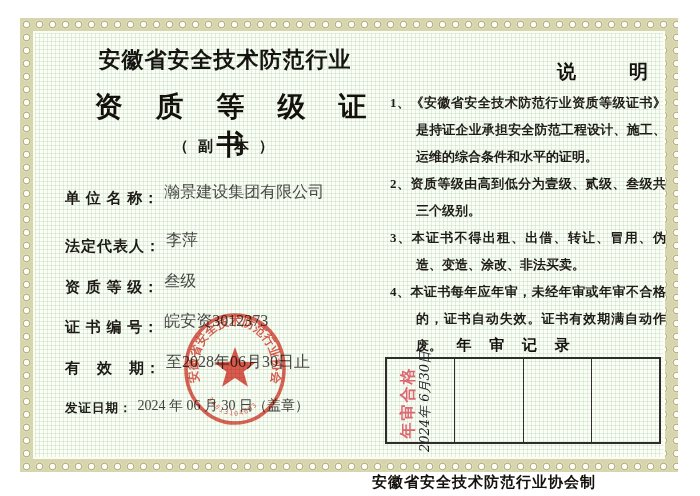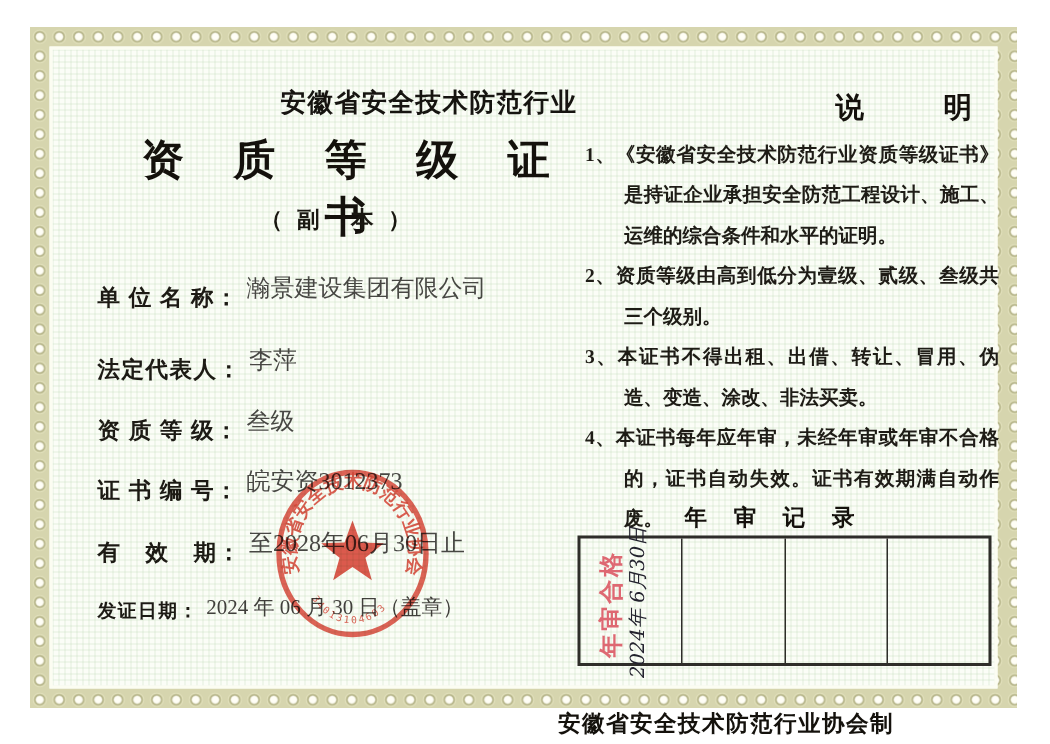--- a/index.html
+++ b/index.html
@@ -22,22 +22,22 @@
   .inner {
     position:relative; width:100%; height:100%;
     background-color:#fbfdf7;
     background-image:
       linear-gradient(to right, rgba(186,214,180,.38) 1px, transparent 1px),
       linear-gradient(to bottom, rgba(186,214,180,.38) 1px, transparent 1px);
     background-size:4px 4px;
     border:2px solid #fcfdf2;
   }
   
-  .industry-line { position:absolute; left:30px; top:24px; width:320px; text-align:right;
-    font-size:17px; font-weight:bold; color:#161410; letter-spacing:1px; }
+  .industry-line { position:absolute; left:30px; top:12px; width:320px; text-align:center;
+    font-size:22px; font-weight:bold; color:#161410; letter-spacing:1px; }
   .cert-title { position:absolute; left:20px; top:55px; width:340px; text-align:center;
     font-size:28px; font-weight:bold; color:#14110c; letter-spacing:13px; padding-left:24px; }
   .copy-label { position:absolute; left:30px; top:104px; width:320px; text-align:center;
     font-size:15px; font-weight:bold; color:#1a1812; letter-spacing:3px; }
   .field-row { position:absolute; left:30px; white-space:nowrap; }
   .field-label { font-size:15px; font-weight:bold; color:#1c1a14; letter-spacing:1px; }
   .field-value { font-size:16px; color:#474743; margin-left:5px; position:relative; top:-6px; }
   .row-1 { top:155px; } .row-2 { top:203px; } .row-3 { top:244px; }
   .row-4 { top:284px; } .row-5 { top:325px; }
   .row-issue { top:365px; }

